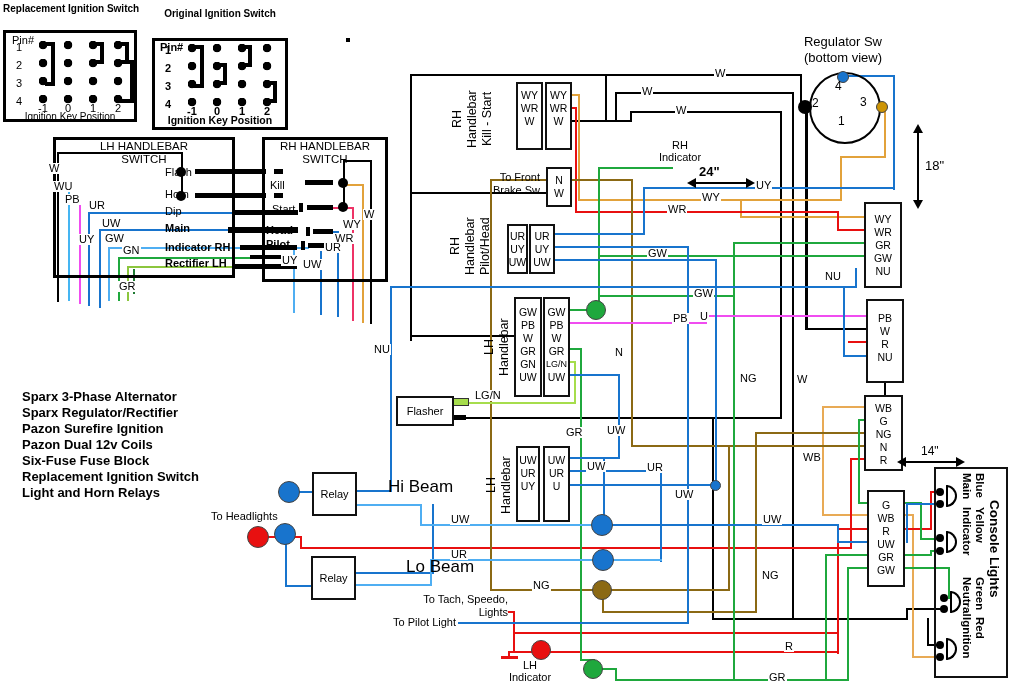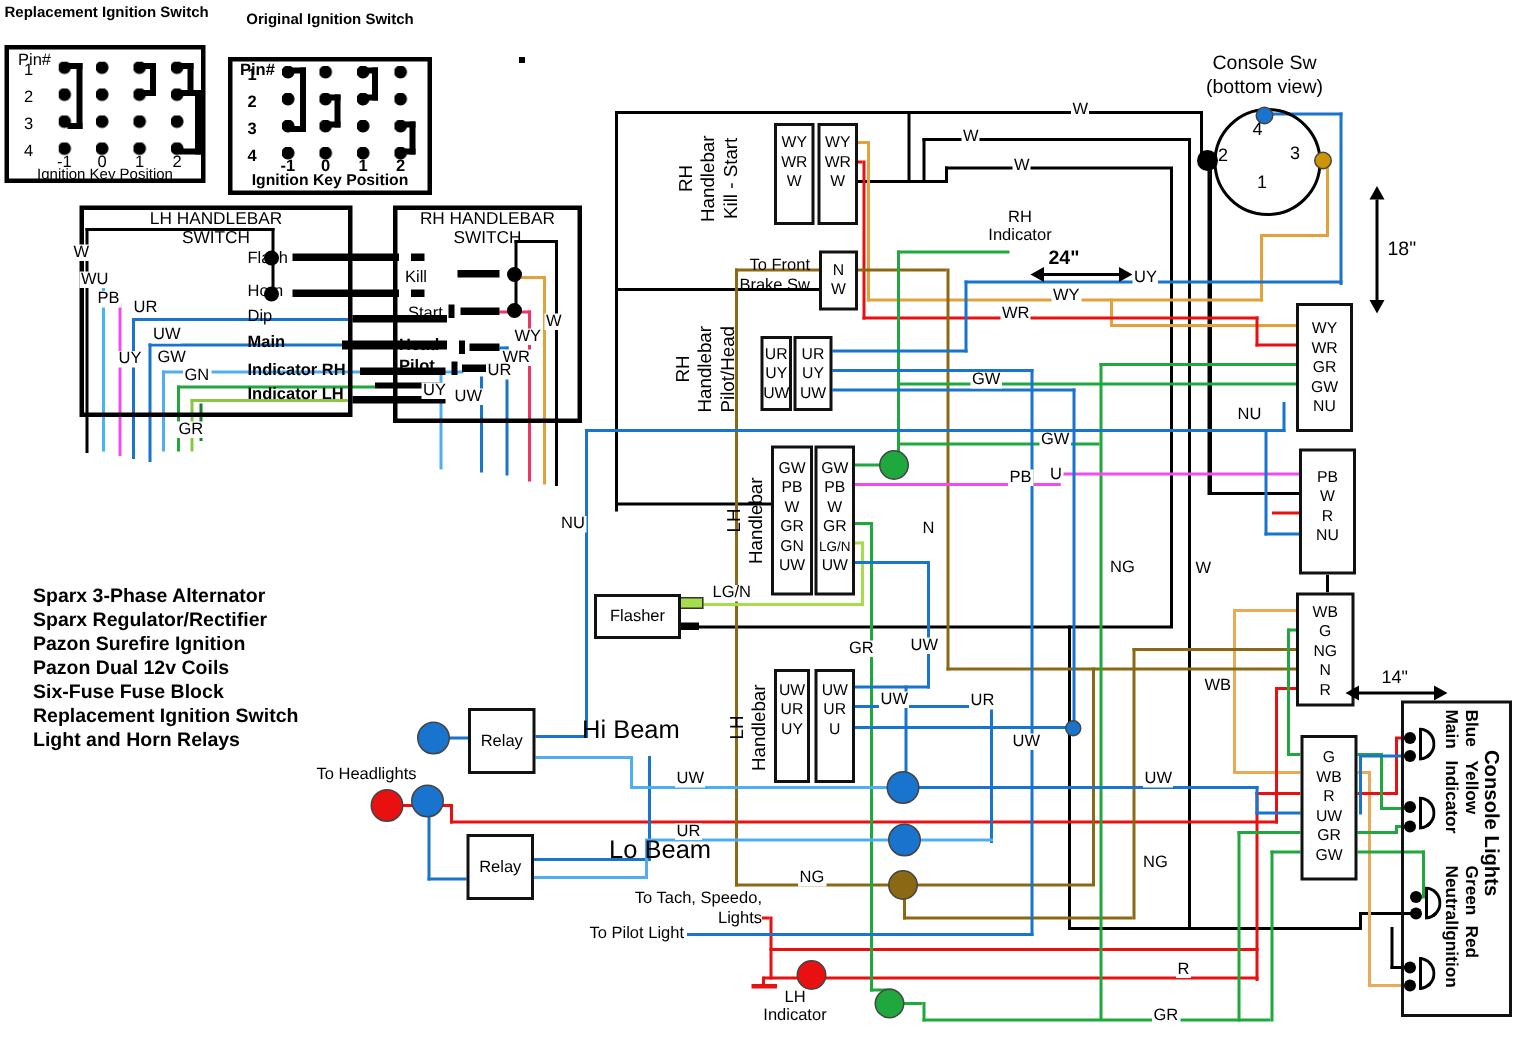--- a/index.html
+++ b/index.html
@@ -358,21 +358,21 @@
   <i class="dot" style="left:338px;top:202px;width:10px;height:10px;background:#000;border:none"></i>
 
   <i style="position:absolute;left:809px;top:72px;width:68px;height:68px;border:2px solid #000;border-radius:50%"></i>
   <i class="dot" style="left:798px;top:100px;width:14px;height:14px;background:#000;border:none"></i>
   <i class="dot" style="left:837px;top:71px;width:12px;height:12px;background:#1874CD"></i>
   <i class="dot" style="left:876px;top:101px;width:12px;height:12px;background:#CC9405"></i>
   <span class="fn" style="left:835px;top:81px;font-size:12px">4</span>
   <span class="fn" style="left:812px;top:98px;font-size:12px">2</span>
   <span class="fn" style="left:860px;top:97px;font-size:12px">3</span>
   <span class="fn" style="left:838px;top:116px;font-size:12px">1</span>
-  <div class="fn ctr" style="left:795px;top:36px;width:96px;font-size:13px">Console Sw</div>
+  <div class="fn ctr" style="left:795px;top:36px;width:96px;font-size:13px">Regulator Sw</div>
   <div class="fn ctr" style="left:788px;top:52px;width:110px;font-size:13px">(bottom view)</div>
 
   <i class="wr k" style="left:695px;top:182px;width:52px;height:2px"></i>
   <i class="ah" style="left:687px;top:178px;border-top:5px solid transparent;border-bottom:5px solid transparent;border-right:9px solid #000"></i>
   <i class="ah" style="left:746px;top:178px;border-top:5px solid transparent;border-bottom:5px solid transparent;border-left:9px solid #000"></i>
   <span class="lab bld" style="left:698px;top:166px;font-size:13px">24"</span>
   <i class="wr k" style="left:917px;top:133px;width:2px;height:68px"></i>
   <i class="ah" style="left:913px;top:124px;border-left:5px solid transparent;border-right:5px solid transparent;border-bottom:9px solid #000"></i>
   <i class="ah" style="left:913px;top:200px;border-left:5px solid transparent;border-right:5px solid transparent;border-top:9px solid #000"></i>
   <span class="lab" style="left:924px;top:160px;font-size:13px">18"</span>
@@ -437,21 +437,21 @@
   <span class="fn bld" style="left:264px;top:106px">2</span>
   <div class="fn ctr bld" style="left:152px;top:115px;width:136px;font-size:10.5px">Ignition Key Position</div>
 
   <div class="fn ctr" style="left:53px;top:141px;width:182px;font-size:11.5px">LH HANDLEBAR</div>
   <div class="fn ctr" style="left:53px;top:154px;width:182px;font-size:11.5px">SWITCH</div>
   <span class="fn" style="left:165px;top:167px">Flash</span>
   <span class="fn" style="left:165px;top:189px">Horn</span>
   <span class="fn" style="left:165px;top:206px">Dip</span>
   <span class="fn bld" style="left:165px;top:223px">Main</span>
   <span class="fn bld" style="left:165px;top:242px">Indicator RH</span>
-  <span class="fn bld" style="left:165px;top:258px">Indicator LH</span>
+  <span class="fn bld" style="left:165px;top:258px">Rectifier LH</span>
   <span class="lab" style="left:48px;top:163px">W</span>
   <span class="lab" style="left:53px;top:181px">WU</span>
   <span class="lab" style="left:64px;top:194px">PB</span>
   <span class="lab" style="left:88px;top:200px">UR</span>
   <span class="lab" style="left:101px;top:218px">UW</span>
   <span class="lab" style="left:78px;top:234px">UY</span>
   <span class="lab" style="left:104px;top:233px">GW</span>
   <span class="lab" style="left:122px;top:245px">GN</span>
   <span class="lab" style="left:118px;top:281px">GR</span>
   <div class="fn ctr" style="left:262px;top:141px;width:126px;font-size:11.5px">RH HANDLEBAR</div>

